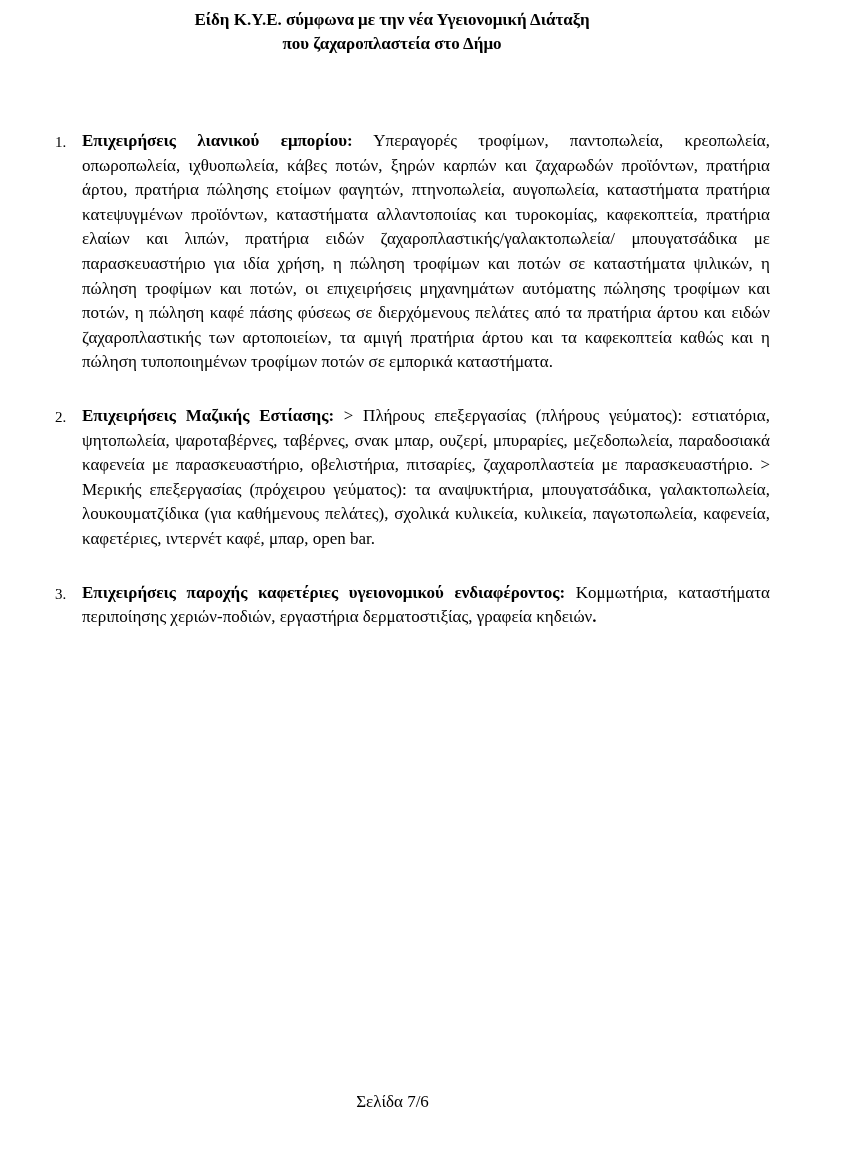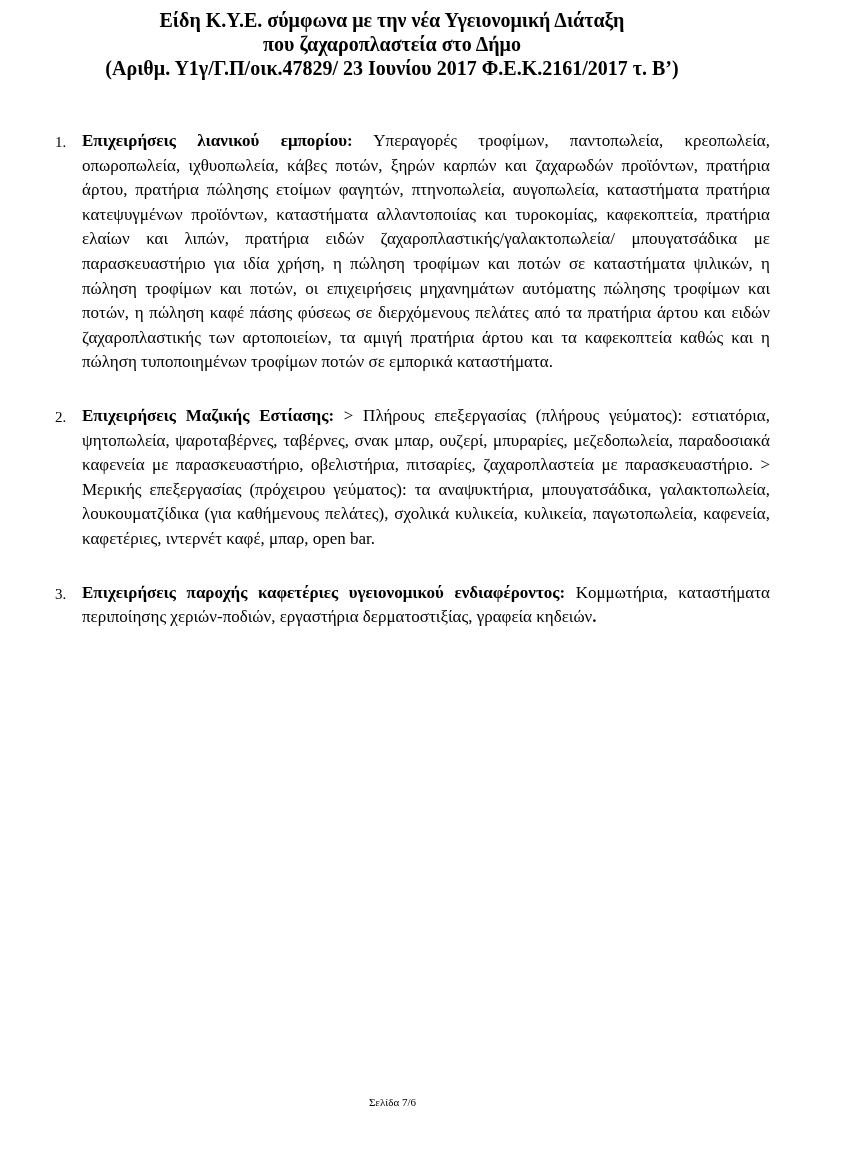--- a/index.html
+++ b/index.html
@@ -16,21 +16,21 @@
       font-family: "Liberation Serif", "DejaVu Serif", serif;
       overflow: hidden;
     }
     .title-block {
       position: absolute;
       top: 8px;
       left: 0;
       right: 63px;
       text-align: center;
       font-weight: bold;
-      font-size: 20px;
+      font-size: 17px;
       line-height: 24px;
     }
     .content {
       position: absolute;
       top: 129px;
       left: 55px;
       right: 77px;
     }
     .item {
       display: flex;
@@ -56,33 +56,32 @@
     }
     .bold {
       font-weight: bold;
     }
     .footer {
       position: absolute;
       top: 1093px;
       left: 0;
       right: 62px;
       text-align: center;
-      font-size: 11px;
+      font-size: 17px;
       line-height: 18px;
     }
   </style>
 </head>
 <body>
 
 <div class="page">
 
   <div class="title-block">
     <div>Είδη Κ.Υ.Ε. σύμφωνα με την νέα Υγειονομική Διάταξη</div>
     <div>που ζαχαροπλαστεία στο Δήμο</div>
-    <div>(Αριθμ. Υ1γ/Γ.Π/οικ.47829/ 23 Ιουνίου 2017 Φ.Ε.Κ.2161/2017 τ. Β’)</div>
   </div>
 
   <div class="content">
 
     <div class="item">
       <div class="item-num">1.</div>
       <div class="item-text"><span class="bold">Επιχειρήσεις λιανικού εμπορίου:</span> <span>Υπεραγορές τροφίμων, παντοπωλεία, κρεοπωλεία, οπωροπωλεία, ιχθυοπωλεία, κάβες ποτών, ξηρών καρπών και ζαχαρωδών προϊόντων, πρατήρια άρτου, πρατήρια πώλησης ετοίμων φαγητών, πτηνοπωλεία, αυγοπωλεία, καταστήματα πρατήρια κατεψυγμένων προϊόντων, καταστήματα αλλαντοποιίας και τυροκομίας, καφεκοπτεία, πρατήρια ελαίων και λιπών, πρατήρια ειδών ζαχαροπλαστικής/γαλακτοπωλεία/ μπουγατσάδικα με παρασκευαστήριο για ιδία χρήση, η πώληση τροφίμων και ποτών σε καταστήματα ψιλικών, η πώληση τροφίμων και ποτών, οι επιχειρήσεις μηχανημάτων αυτόματης πώλησης τροφίμων και ποτών, η πώληση καφέ πάσης φύσεως σε διερχόμενους πελάτες από τα πρατήρια άρτου και ειδών ζαχαροπλαστικής των αρτοποιείων, τα αμιγή πρατήρια άρτου και τα καφεκοπτεία καθώς και η πώληση τυποποιημένων τροφίμων ποτών σε εμπορικά καταστήματα.</span><span class="bold"></span></div>
     </div>
 
     <div class="item">

